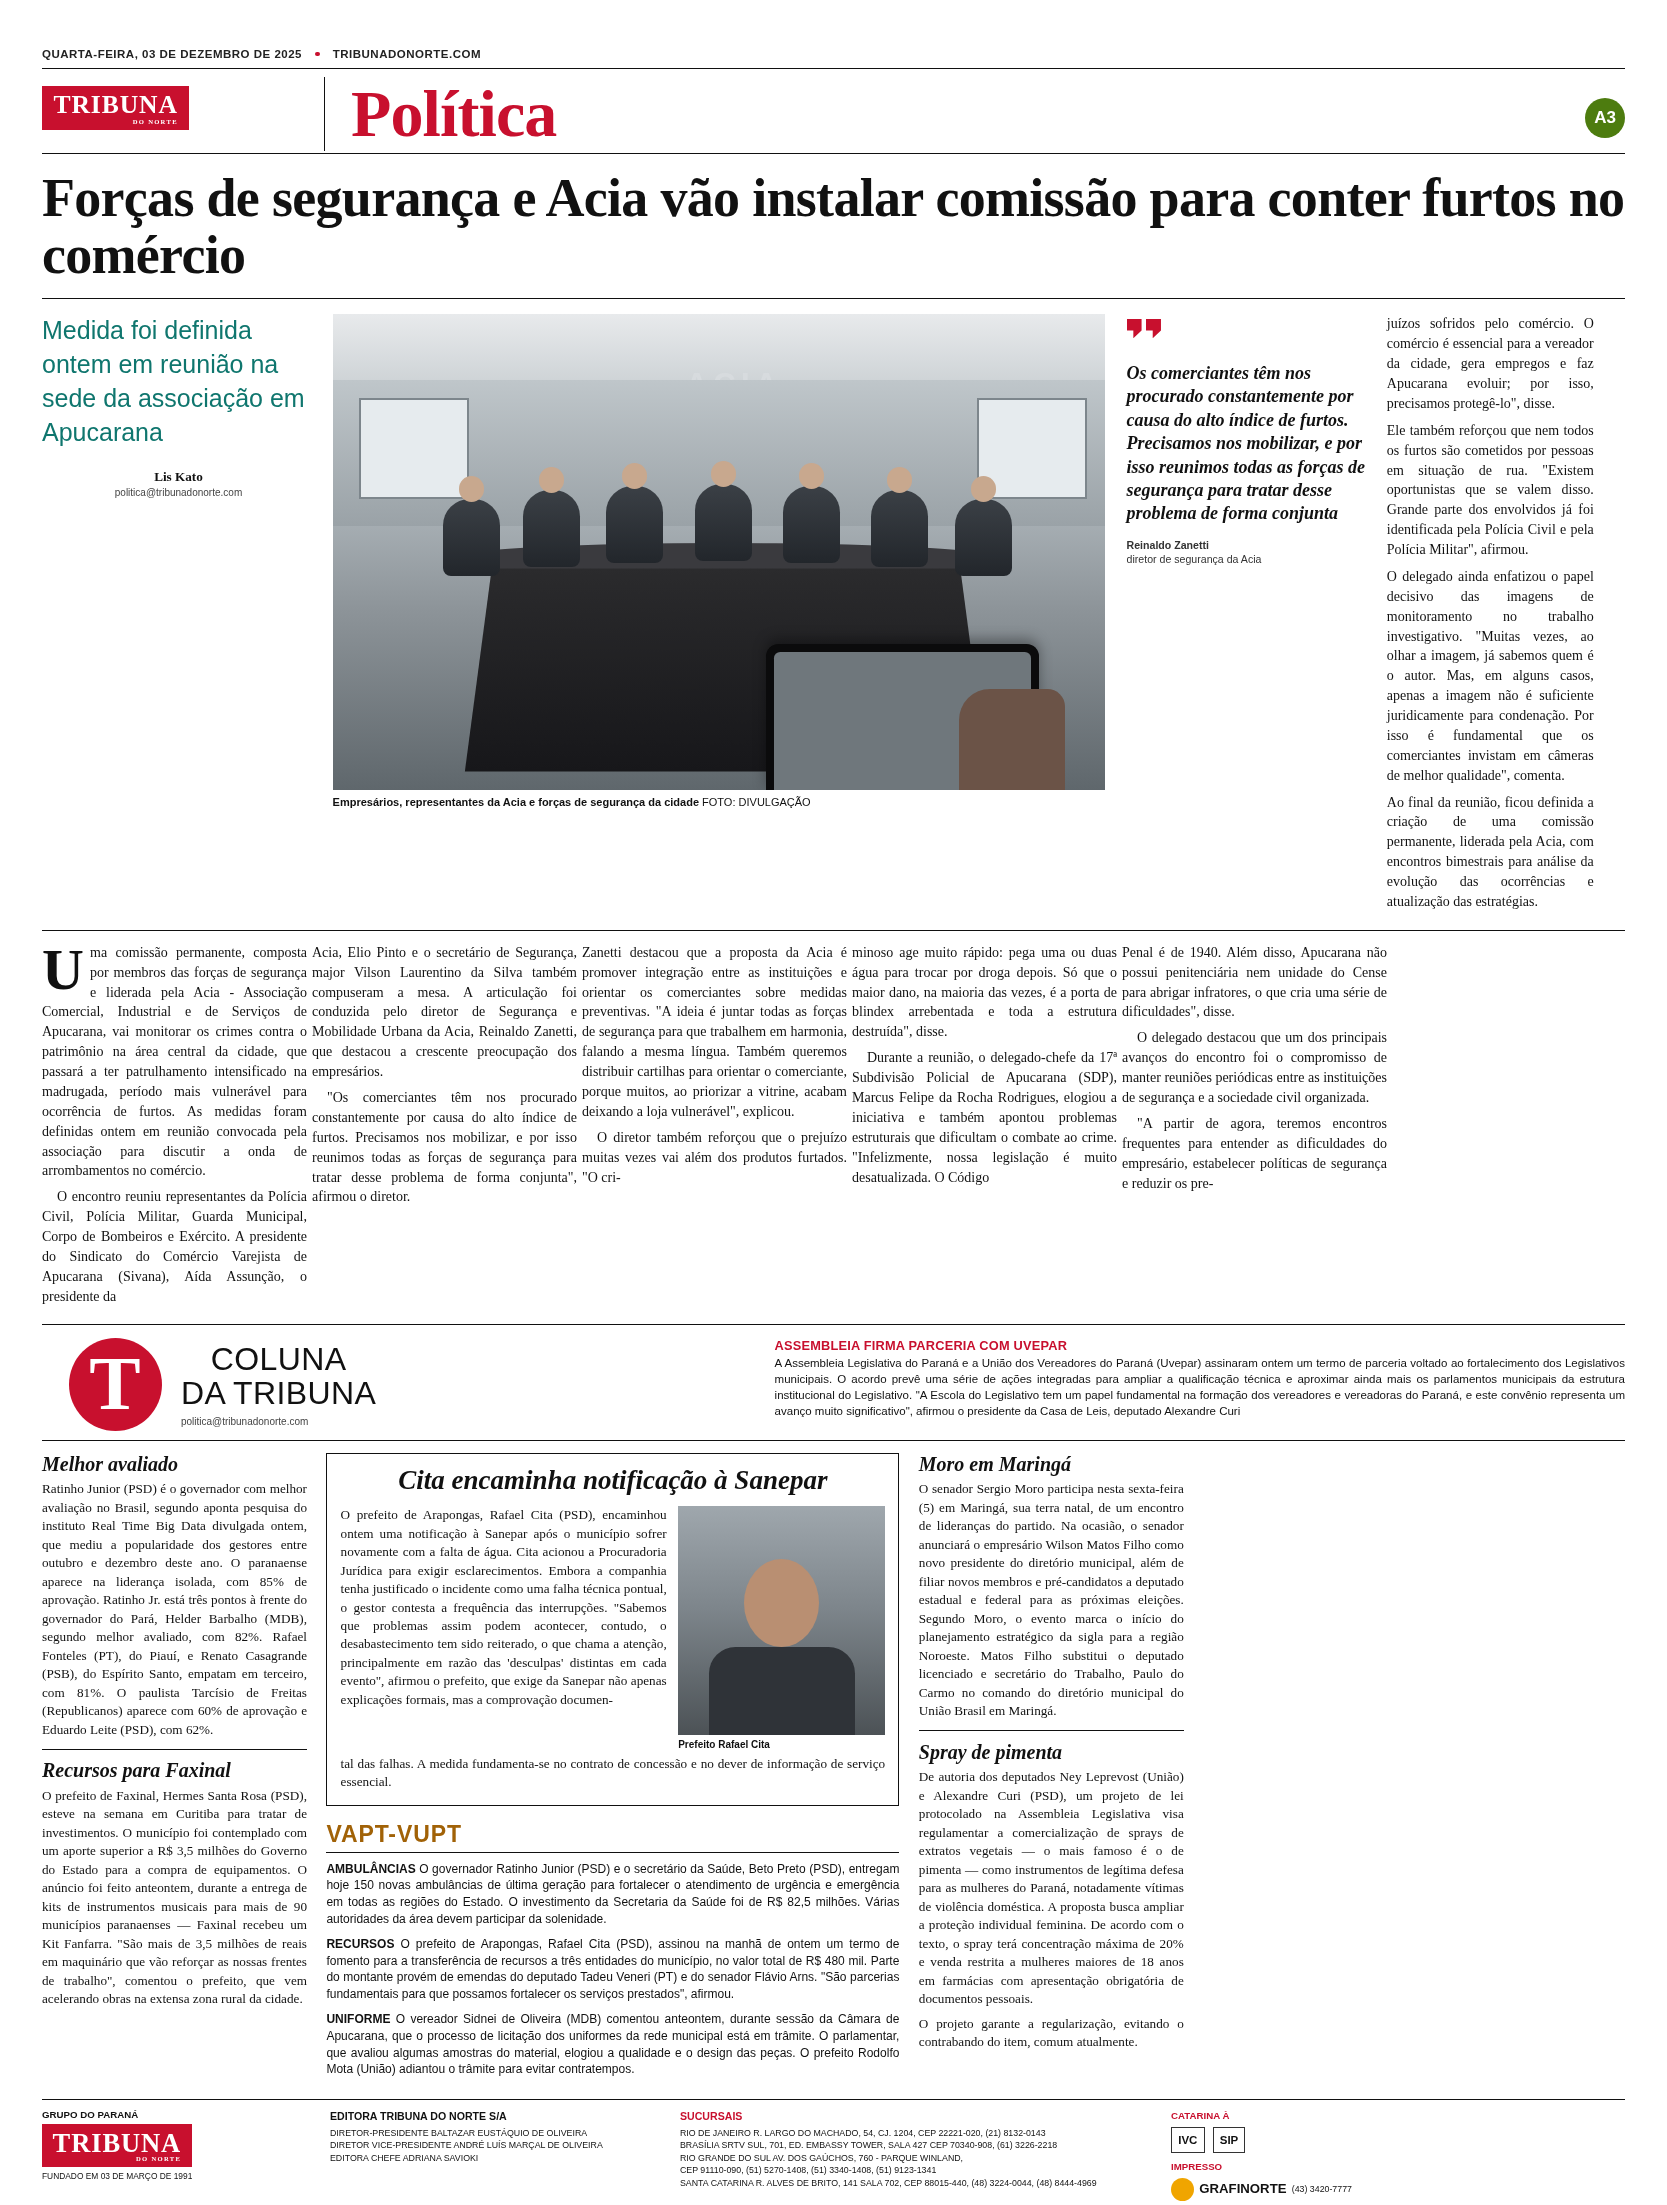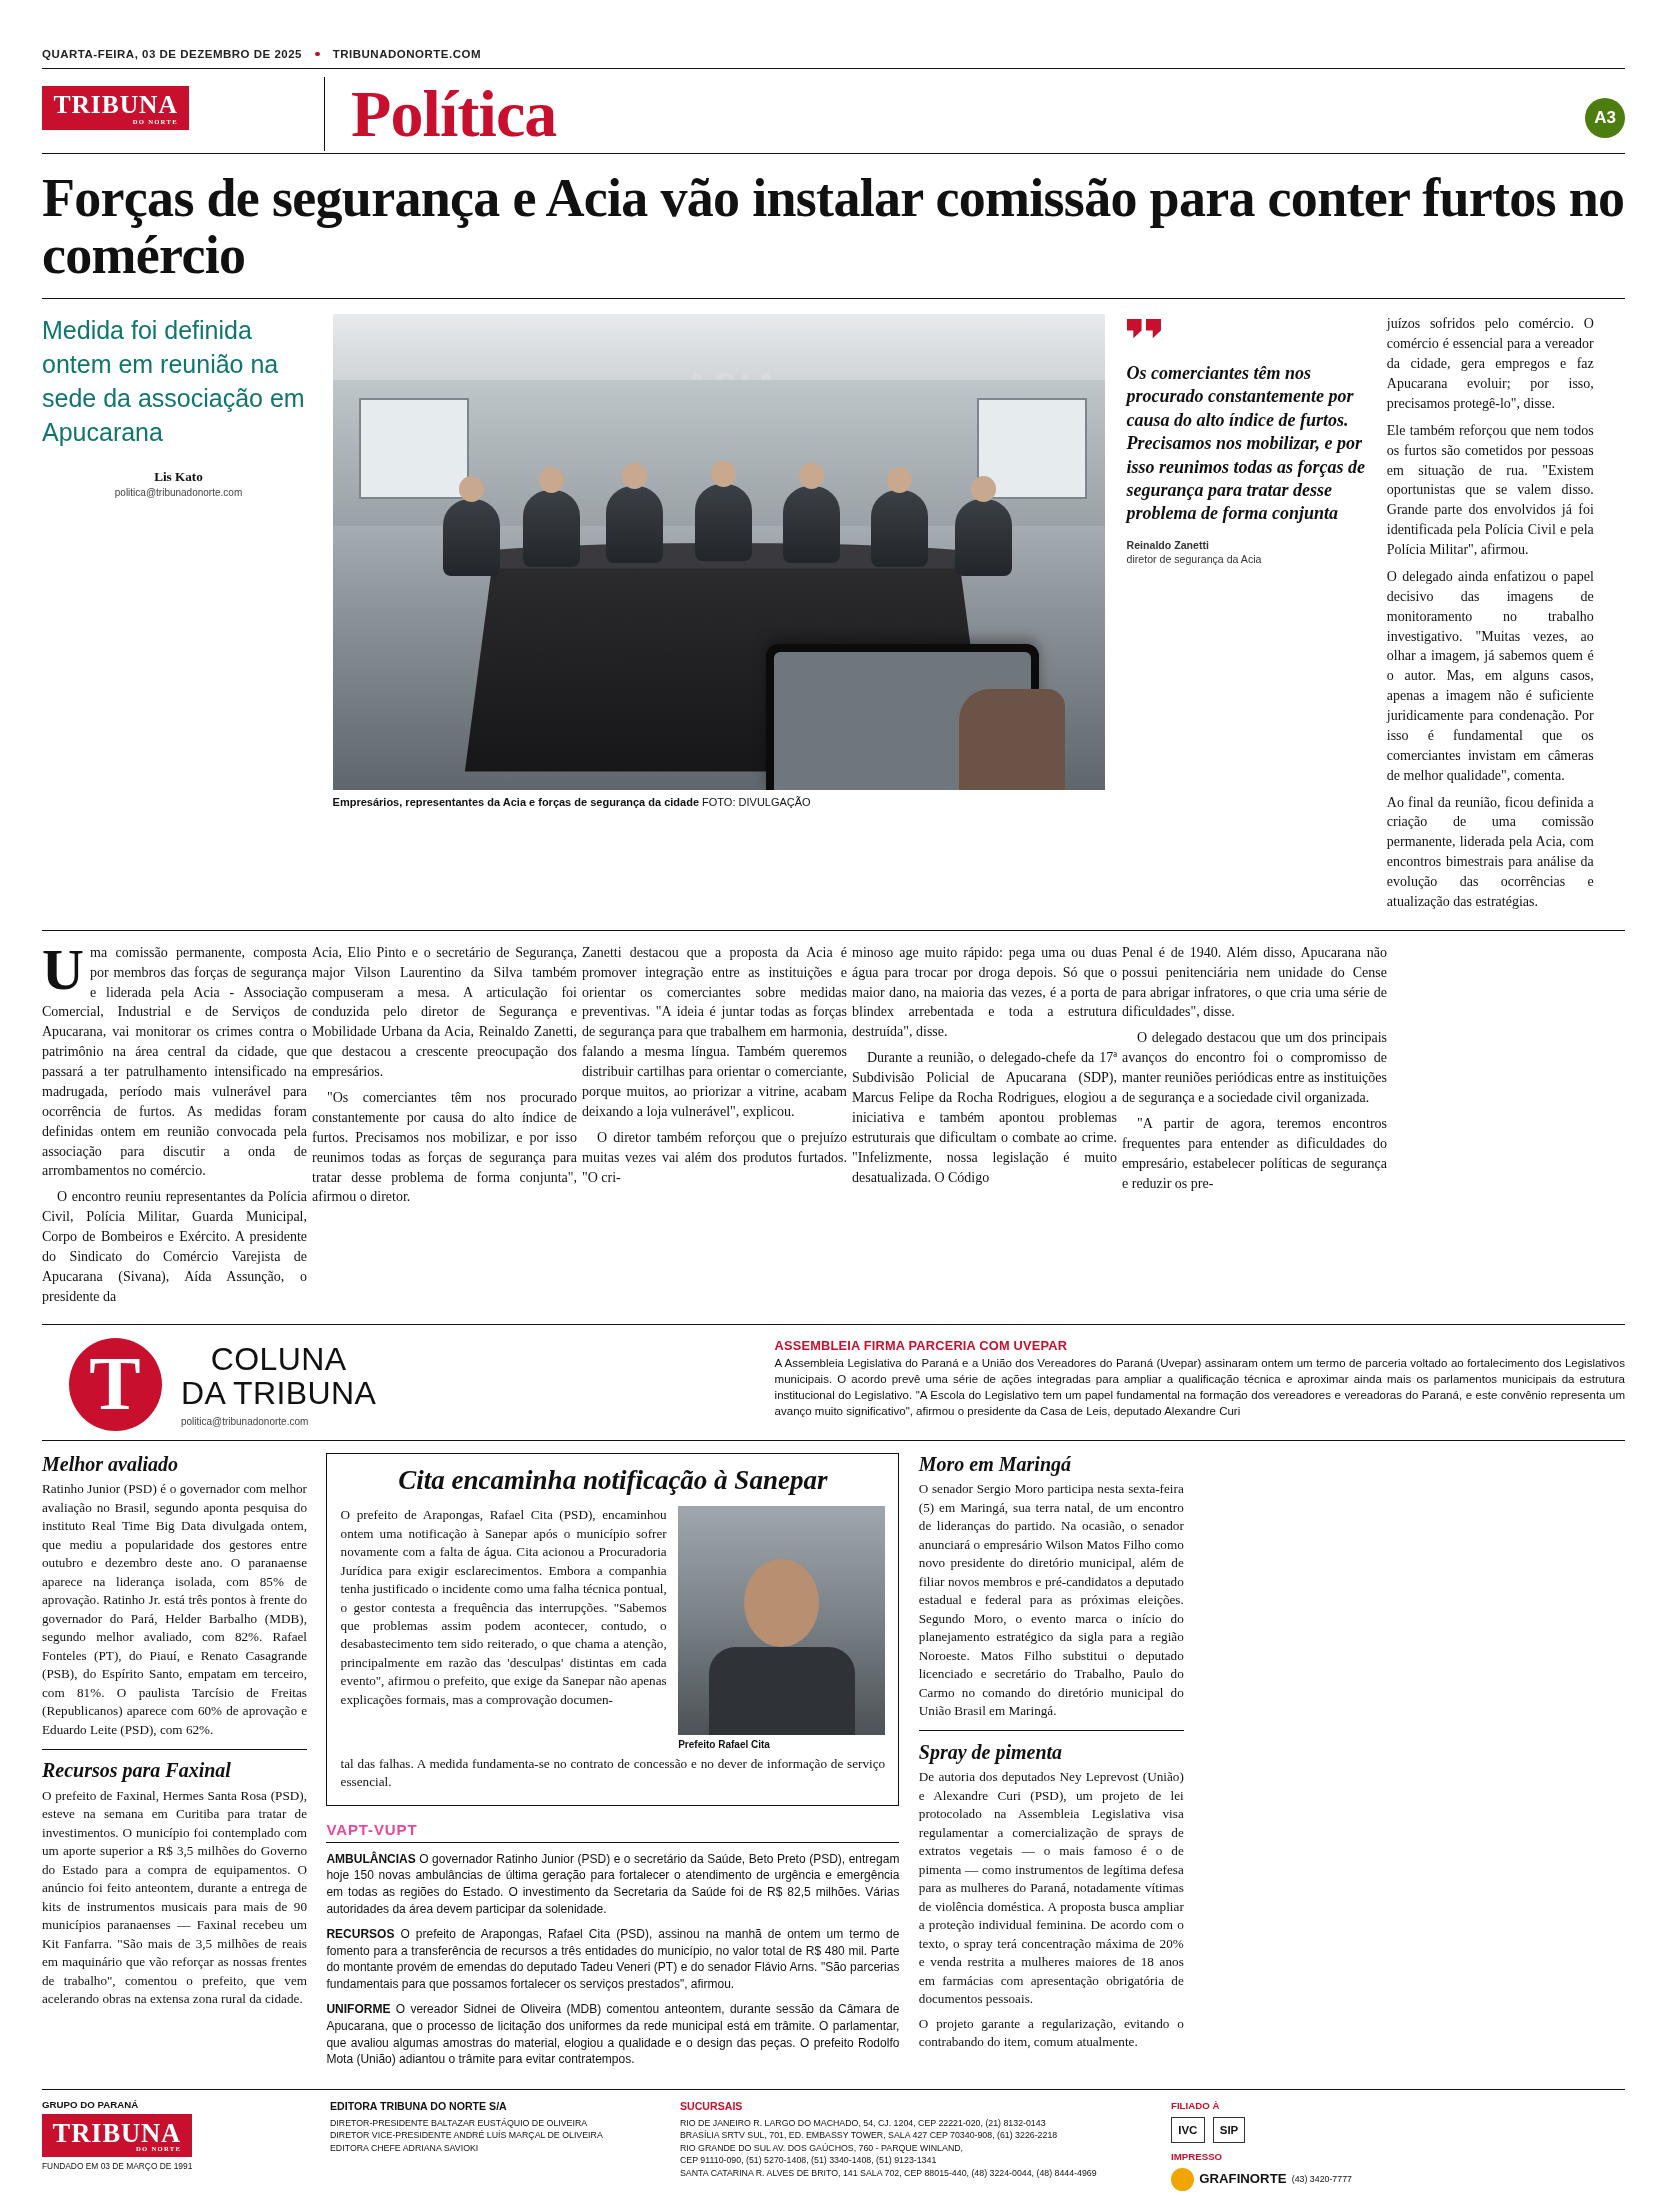--- a/index.html
+++ b/index.html
@@ -149,21 +149,21 @@
   .boxed-photo { width:207px; }
   .boxed-photo .ph {
     width:100%; height:229px; background:linear-gradient(180deg,#9fa7ad 0%,#7d858b 45%,#4c5256 100%); position:relative; overflow:hidden;
   }
   .boxed-photo .ph .head { position:absolute; left:66px; top:53px; width:75px; height:88px; border-radius:50%; background:#b98f72; }
   .boxed-photo .ph .body { position:absolute; left:31px; top:141px; width:146px; height:97px; border-radius:26.5px 26.5px 0 0; background:#2f3338; }
   .boxed-photo .cap { font-family:"Liberation Sans", sans-serif; font-size:10px; font-weight:bold; margin-top:3.5px; }
   .boxed-after p { font-family:"Liberation Serif", serif; font-size:13.2px; line-height:1.4; text-align:justify; margin:5.3px 0 0 0; }
 
   .vapt { margin-top:15px; }
-  .vapt h2 { font-family:"Liberation Sans", sans-serif; color:#ec4899; font-weight:bold; font-size:15px; margin:0 0 2.6px 0; letter-spacing:0.9px; }
+  .vapt h2 { font-family:"Liberation Sans", sans-serif; color:#a16207; font-weight:bold; font-size:23px; margin:0 0 2.6px 0; letter-spacing:0.9px; }
   .vapt .hr { border-top:0.9px solid #111; margin:3.5px 0 8px 0; }
   .vapt p { font-family:"Liberation Sans", sans-serif; font-size:12px; line-height:1.4; text-align:justify; margin:0 0 8px 0; }
   .vapt p b { font-weight:bold; }
 
   
   .footer { margin-top:13.2px; border-top:1.8px solid #111; padding-top:8.8px; }
   .footer-inner { display:flex; gap:15px; align-items:flex-start; }
   .f-logo { width:273px; }
   .f-logo .tag { font-family:"Liberation Sans", sans-serif; font-size:9.7px; font-weight:bold; margin-bottom:3.5px; }
   .f-logo .redbox { background:#c8102e; color:#fff; display:inline-block; padding:6.2px 10.6px 4.4px 10.6px; font-family:"Liberation Serif", serif; font-weight:bold; font-size:26.5px; letter-spacing:0.9px; line-height:1; }
@@ -398,21 +398,21 @@
       <div class="f-col suc">
         <div class="t">SUCURSAIS</div>
         <div>RIO DE JANEIRO R. LARGO DO MACHADO, 54, CJ. 1204, CEP 22221-020, (21) 8132-0143</div>
         <div>BRASÍLIA SRTV SUL, 701, ED. EMBASSY TOWER, SALA 427 CEP 70340-908, (61) 3226-2218</div>
         <div>RIO GRANDE DO SUL AV. DOS GAÚCHOS, 760 - PARQUE WINLAND,</div>
         <div>CEP 91110-090, (51) 5270-1408, (51) 3340-1408, (51) 9123-1341</div>
         <div>SANTA CATARINA R. ALVES DE BRITO, 141 SALA 702, CEP 88015-440, (48) 3224-0044, (48) 8444-4969</div>
       </div>
 
       <div class="f-col fil">
-        <div class="t">FILIADO À</div>
+        <div class="t">CATARINA À</div>
         <div class="badges">
           <span class="badge-box">IVC</span>
           <span class="badge-box">SIP</span>
         </div>
         <div class="impresso">
           <div class="t">IMPRESSO</div>
           <div class="grafi">
             <span class="g"></span>
             <span class="gname">GRAFINORTE</span>
             <span>(43) 3420-7777</span>

